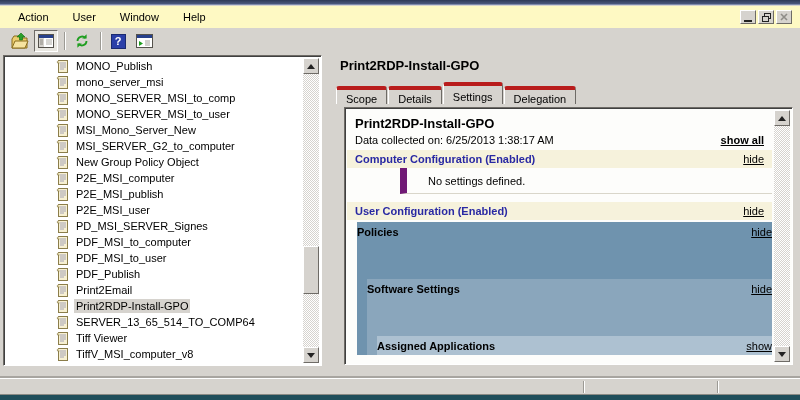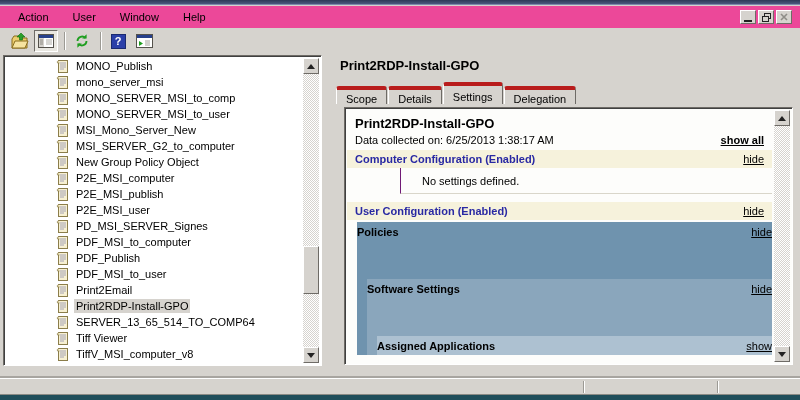--- a/index.html
+++ b/index.html
@@ -7,21 +7,21 @@
   body {
     font-family:"Liberation Sans", sans-serif;
     font-size:11px; color:#000;
     background:#d6d3ce;
     position:relative;
   }
   
   .titlebar-strip { position:absolute; top:0; left:0; right:0; height:5px;
     background:linear-gradient(#2e3956,#4b587e); border-bottom:1px solid #7d89ab; }
   .menubar { position:absolute; top:6px; left:0; right:0; height:22px;
-    display:flex; align-items:center; padding-left:10px; background:#ec4899; }
+    display:flex; align-items:center; padding-left:10px; background:#fef9c3; }
   .menu-item { padding:3px 8px; margin-right:8px; cursor:default; }
   .win-controls { margin-left:auto; margin-right:8px; display:flex; gap:2px; }
   .win-btn { width:16px; height:14px; background:#d6d3ce; display:flex;
     align-items:center; justify-content:center;
     border-top:1px solid #fff; border-left:1px solid #fff;
     border-right:1px solid #6e6b66; border-bottom:1px solid #6e6b66; }
   .glyph-min { width:8px; height:2px; background:#222; margin-top:7px; }
   .toolbar { position:absolute; top:28px; left:0; right:0; height:26px;
     display:flex; align-items:center; padding-left:8px; }
   .tool-btn { width:24px; height:22px; display:flex; align-items:center;
@@ -83,21 +83,21 @@
     overflow:hidden; padding:4px 0 0 0; }
   .rep-title { font-size:13px; font-weight:bold; padding:2px 8px 3px 8px; }
   .rep-collect-row { display:flex; align-items:center; padding:0 8px 4px 8px; }
   .rep-collect { flex:1; }
   .showall { font-weight:bold; text-decoration:underline; cursor:pointer; }
   .band { height:18px; display:flex; align-items:center; padding:0 8px; }
   .band-cream { background:#f6f2dc; }
   .band-head { color:#2929a3; font-weight:bold; flex:1; }
   .band-link { text-decoration:underline; color:#000; cursor:pointer; }
   .nosettings-row { margin:0 0 8px 53px; height:26px; display:flex; align-items:center;
-    padding-left:21px; border-left:1px solid #701a75; border-bottom:1px solid #d9d6ca; }
+    padding-left:21px; border-left:7px solid #701a75; border-bottom:1px solid #d9d6ca; }
   .sec { margin-left:10px; }
   .sec-policies { background:#6f93ae; margin-top:2px; }
   .sec-software { background:#8aa6bc; }
   .sec-assigned { background:#adc1d1; }
   .sec-head { height:19px; display:flex; align-items:center; padding:0 0; }
   .sec-head .sec-label { font-weight:bold; flex:1; }
   .sec-body { margin-left:10px; padding-top:2px;margin-top:36px; }
   
   .statusbar { position:absolute; bottom:6px; left:0; right:0; height:16px;
     background:#d6d3ce; border-top:1px solid #fff; box-shadow:0 -2px 0 #a8a5a0; }
@@ -300,30 +300,30 @@
           </svg>
           <span class="tree-label">PDF_MSI_to_computer</span>
         </div>
 
         <div class="tree-row">
           <svg width="13" height="13" viewBox="0 0 13 13">
             <rect x="2.5" y="0.5" width="9" height="12" fill="#f7f0d2" stroke="#8b7d4a"></rect>
             <path d="M4 3h6M4 5h6M4 7h6M4 9h4" stroke="#8f8fae" stroke-width="0.8"></path>
             <path d="M2.5 0.5q-2 1-1 2.5h2" fill="#e4d9a8" stroke="#8b7d4a" stroke-width="0.7"></path>
           </svg>
+          <span class="tree-label">PDF_MSI_to_user</span>
+        </div>
+
+        <div class="tree-row">
+          <svg width="13" height="13" viewBox="0 0 13 13">
+            <rect x="2.5" y="0.5" width="9" height="12" fill="#f7f0d2" stroke="#8b7d4a"></rect>
+            <path d="M4 3h6M4 5h6M4 7h6M4 9h4" stroke="#8f8fae" stroke-width="0.8"></path>
+            <path d="M2.5 0.5q-2 1-1 2.5h2" fill="#e4d9a8" stroke="#8b7d4a" stroke-width="0.7"></path>
+          </svg>
           <span class="tree-label">PDF_Publish</span>
-        </div>
-
-        <div class="tree-row">
-          <svg width="13" height="13" viewBox="0 0 13 13">
-            <rect x="2.5" y="0.5" width="9" height="12" fill="#f7f0d2" stroke="#8b7d4a"></rect>
-            <path d="M4 3h6M4 5h6M4 7h6M4 9h4" stroke="#8f8fae" stroke-width="0.8"></path>
-            <path d="M2.5 0.5q-2 1-1 2.5h2" fill="#e4d9a8" stroke="#8b7d4a" stroke-width="0.7"></path>
-          </svg>
-          <span class="tree-label">PDF_MSI_to_user</span>
         </div>
 
         <div class="tree-row">
           <svg width="13" height="13" viewBox="0 0 13 13">
             <rect x="2.5" y="0.5" width="9" height="12" fill="#f7f0d2" stroke="#8b7d4a"></rect>
             <path d="M4 3h6M4 5h6M4 7h6M4 9h4" stroke="#8f8fae" stroke-width="0.8"></path>
             <path d="M2.5 0.5q-2 1-1 2.5h2" fill="#e4d9a8" stroke="#8b7d4a" stroke-width="0.7"></path>
           </svg>
           <span class="tree-label">Print2Email</span>
         </div>

